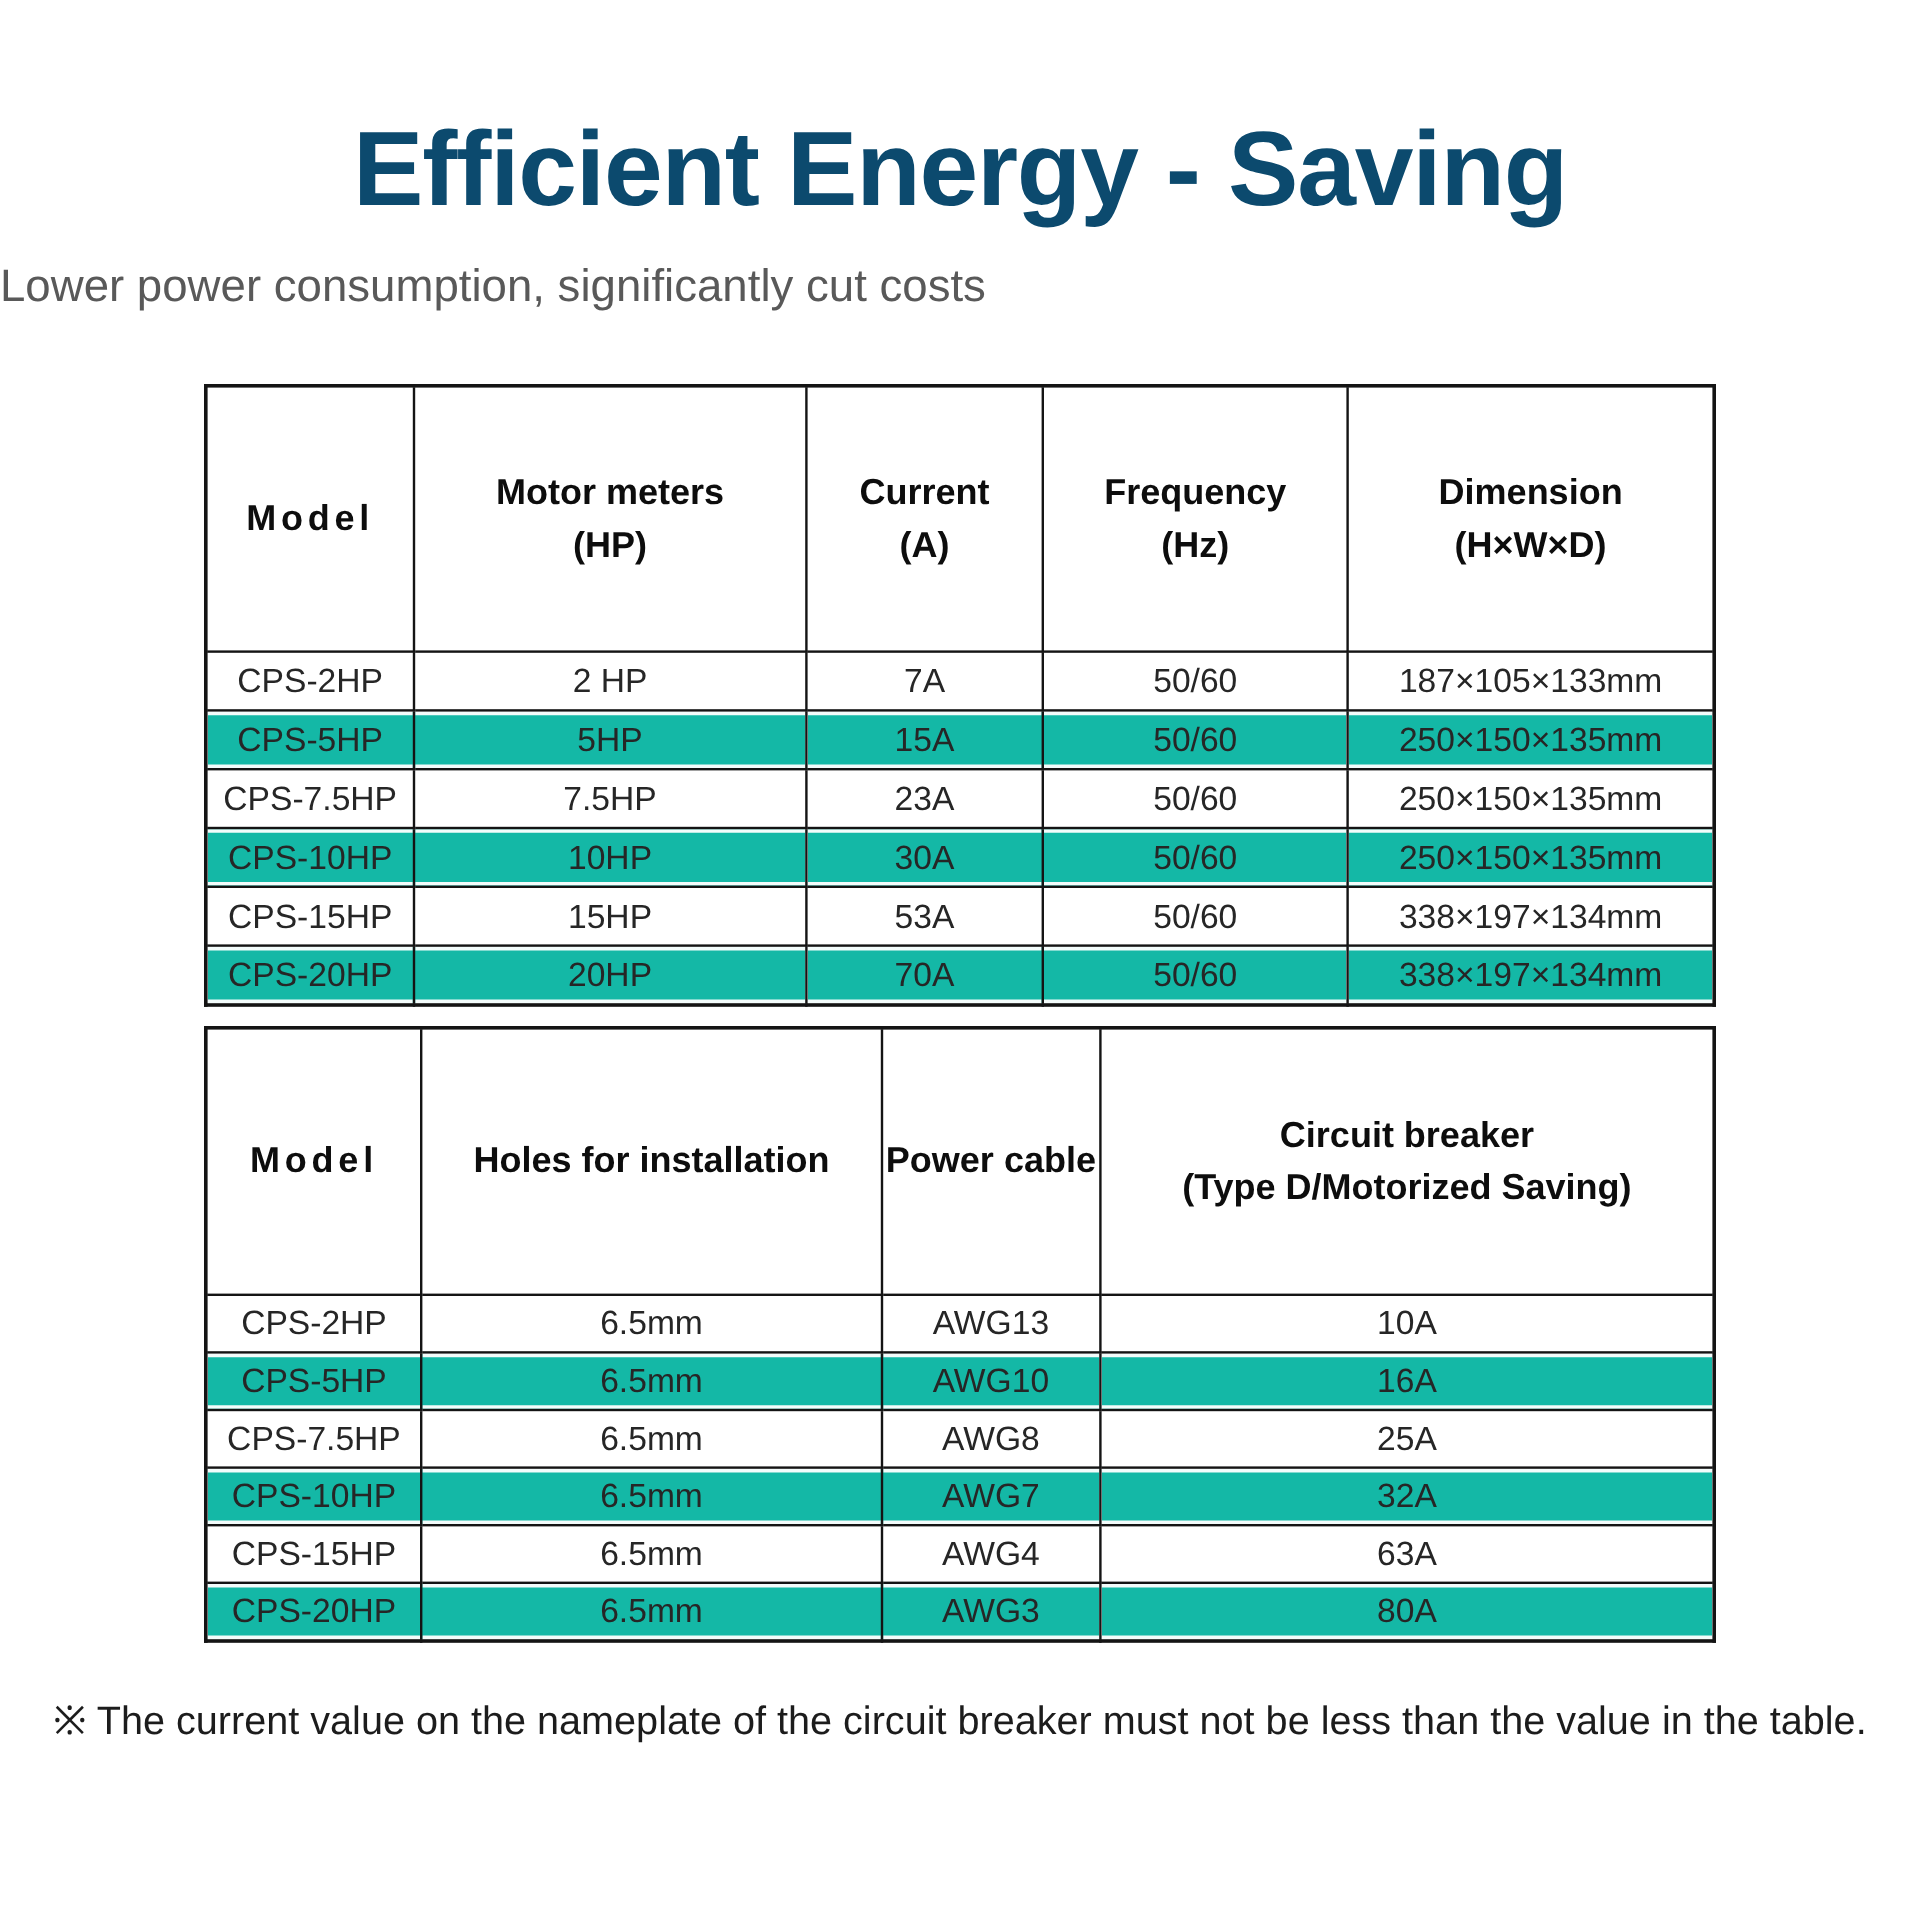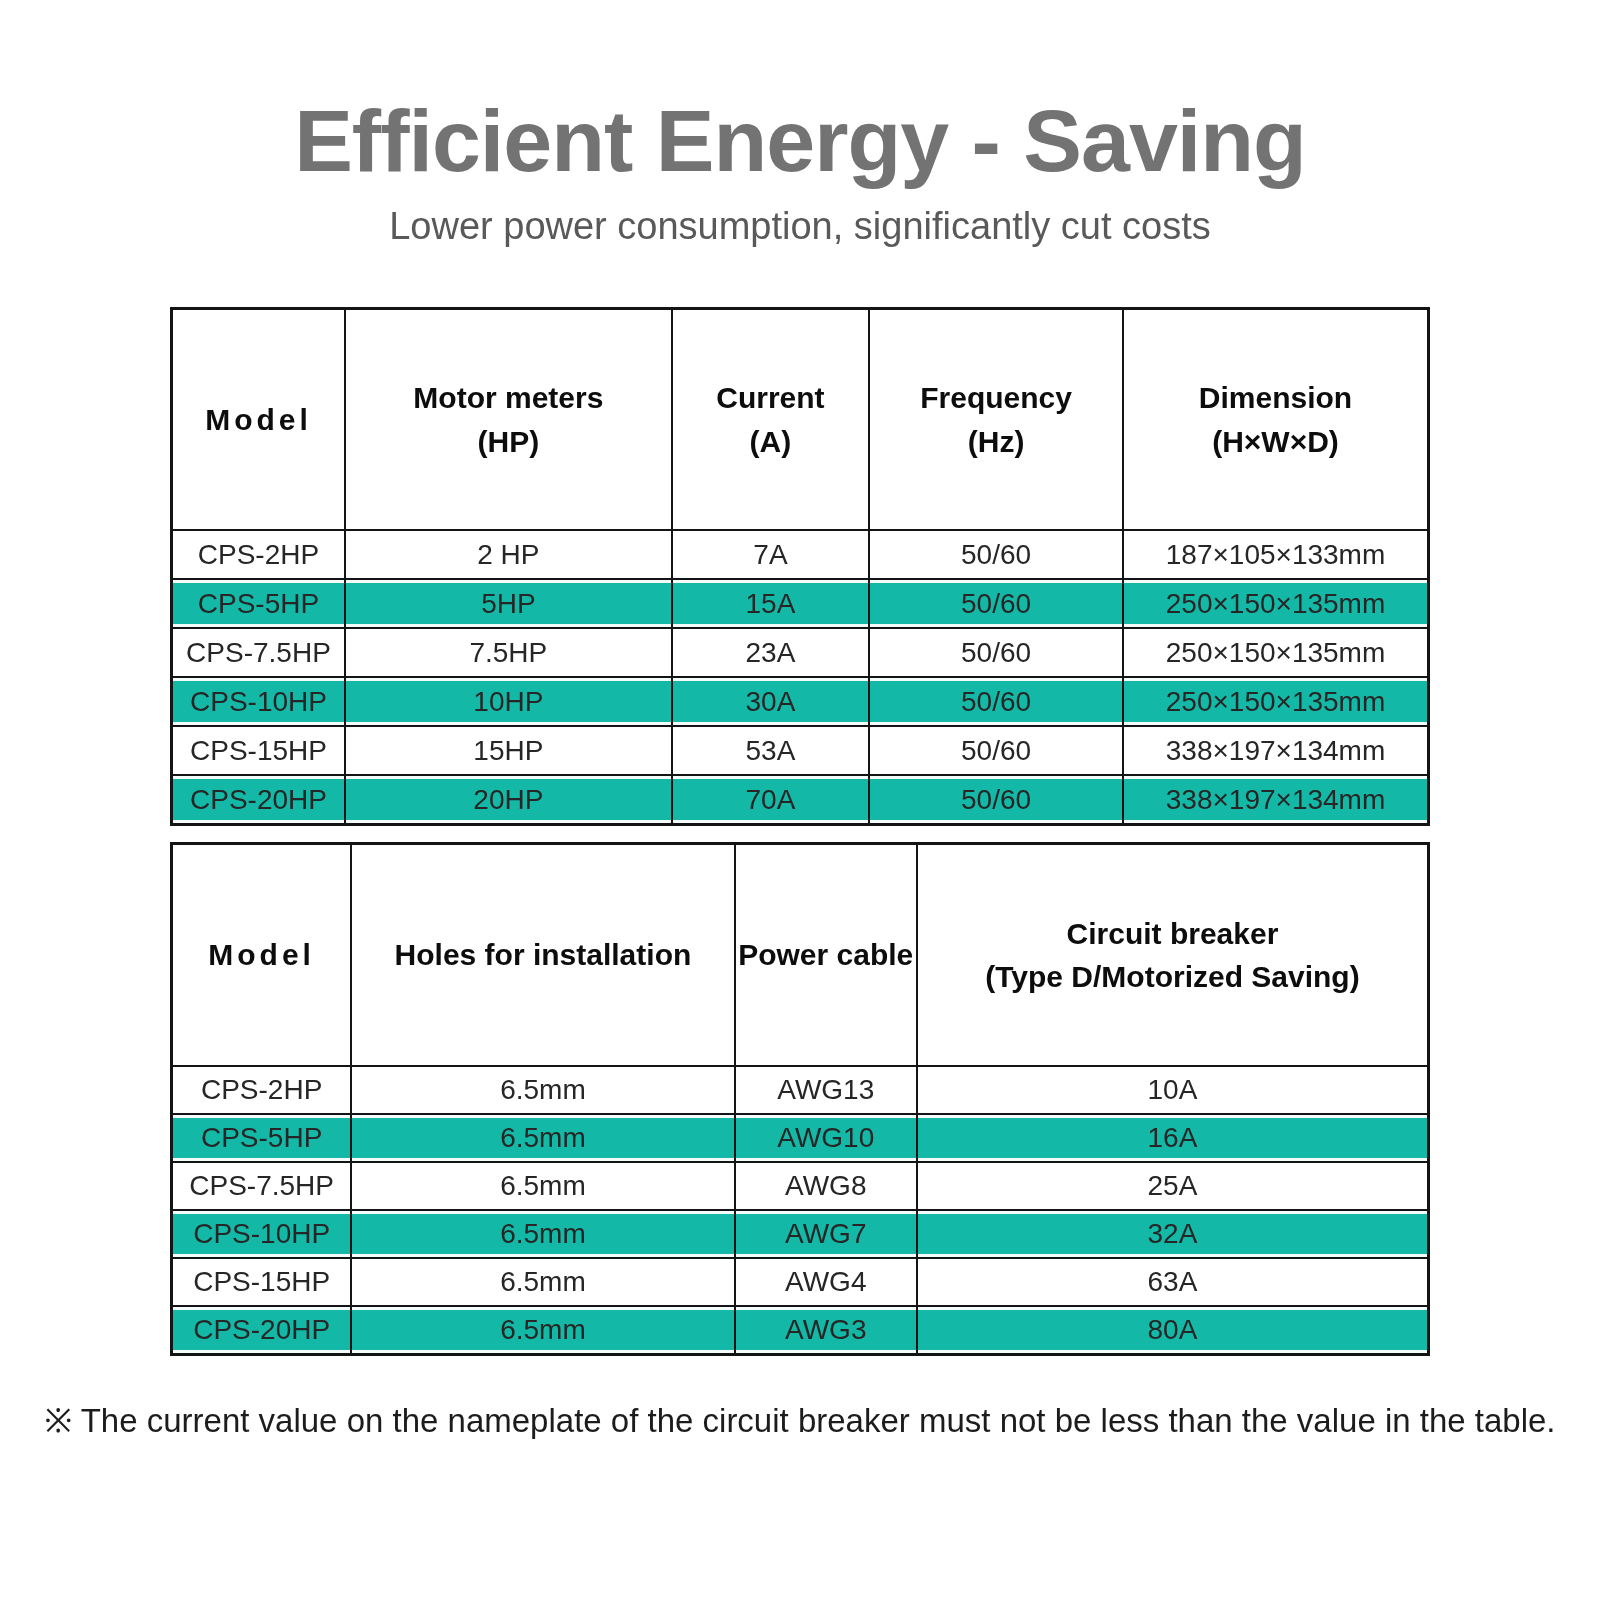--- a/index.html
+++ b/index.html
@@ -11,26 +11,25 @@
     font-family: "Liberation Sans", sans-serif;
     overflow: hidden;
     position: relative;
   }
   .page-title {
     margin-top: 90px;
     text-align: center;
     font-size: 88px;
     font-weight: bold;
     letter-spacing: -1px;
-    color: #737373;
+    color: #0c4a6e;
     line-height: 1.15;
   }
   .page-subtitle {
-    margin-top: 14px;
-    text-align: center;
+    margin-top: 27px;
     font-size: 38px;
     color: #595959;
     line-height: 1.15;
   }
   table {
     width: 1260px;
     margin: 0 auto;
     border-collapse: collapse;
     table-layout: fixed;
     border: 3px solid #141414;

